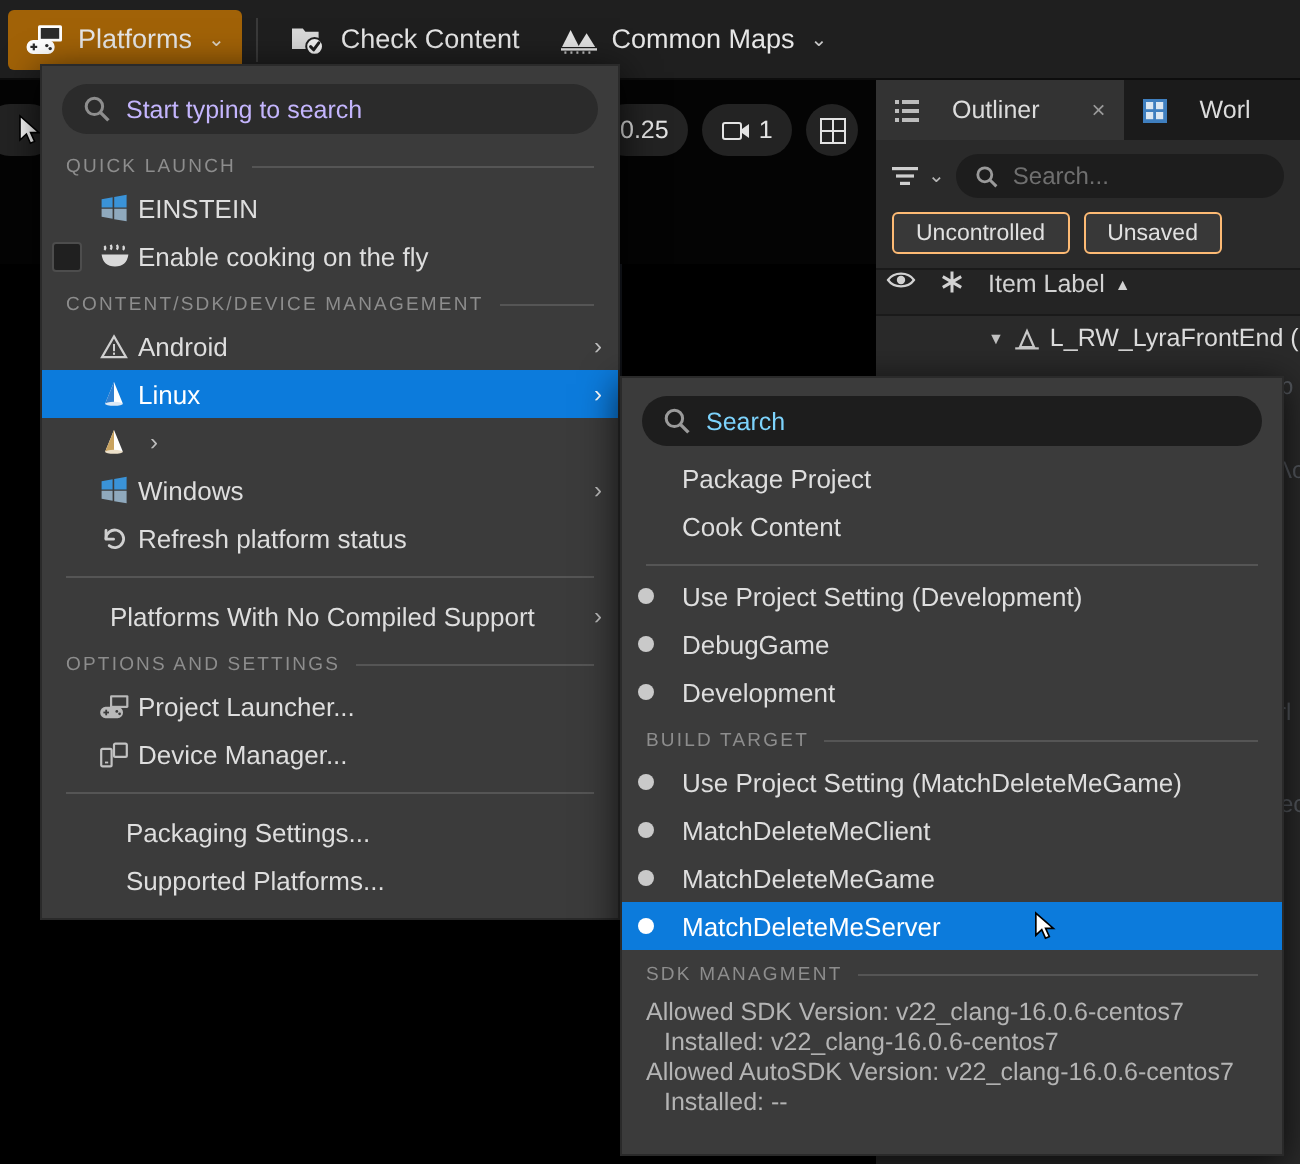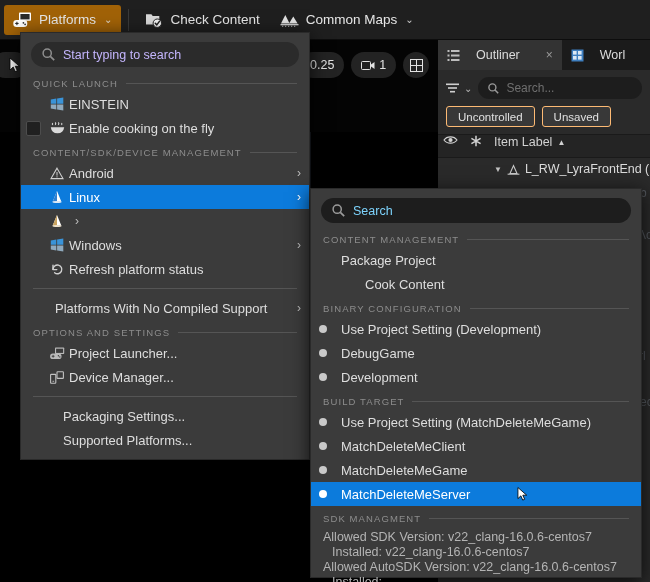--- a/index.html
+++ b/index.html
@@ -536,36 +536,31 @@
         <span class="icon">
           <svg width="13" height="13" viewBox="0 0 13 13">
               <circle cx="5.2" cy="5.2" r="4.1" fill="none" stroke="#9b9b9b" stroke-width="1.5"></circle>
               <line x1="8.3" y1="8.3" x2="12.2" y2="12.2" stroke="#9b9b9b" stroke-width="1.7"></line>
             </svg>
         </span>
         <span class="search-ph">Search</span>
       </div>
     </div>
 
+
+    <div class="row">
+      <div class="row-gutter"></div>
+      <div class="row-lbl" style="padding-left:6px;">Package Project</div>
+    </div>
+    <div class="row">
+      <div class="row-gutter"></div>
+      <div class="row-lbl" style="padding-left:6px;">Cook Content</div>
+    </div>
+
     <div class="section">
-      <span class="section-lbl">CONTENT MANAGEMENT</span>
-      <span class="section-rule"></span>
-    </div>
-
-    <div class="row">
-      <div class="row-gutter"></div>
-      <div class="row-lbl" style="padding-left:6px;">Package Project</div>
-    </div>
-    <div class="row">
-      <div class="row-gutter"></div>
-      <div class="row-lbl" style="padding-left:6px;margin-left:24px;">Cook Content</div>
-    </div>
-
-    <div class="section">
-      <span class="section-lbl">BINARY CONFIGURATION</span>
       <span class="section-rule"></span>
     </div>
 
     <div class="row">
       <div class="row-gutter">
           <span class="radio"></span>
         </div>
       <div class="row-lbl" style="padding-left:6px;">Use Project Setting (Development)</div>
     </div>
     <div class="row">

